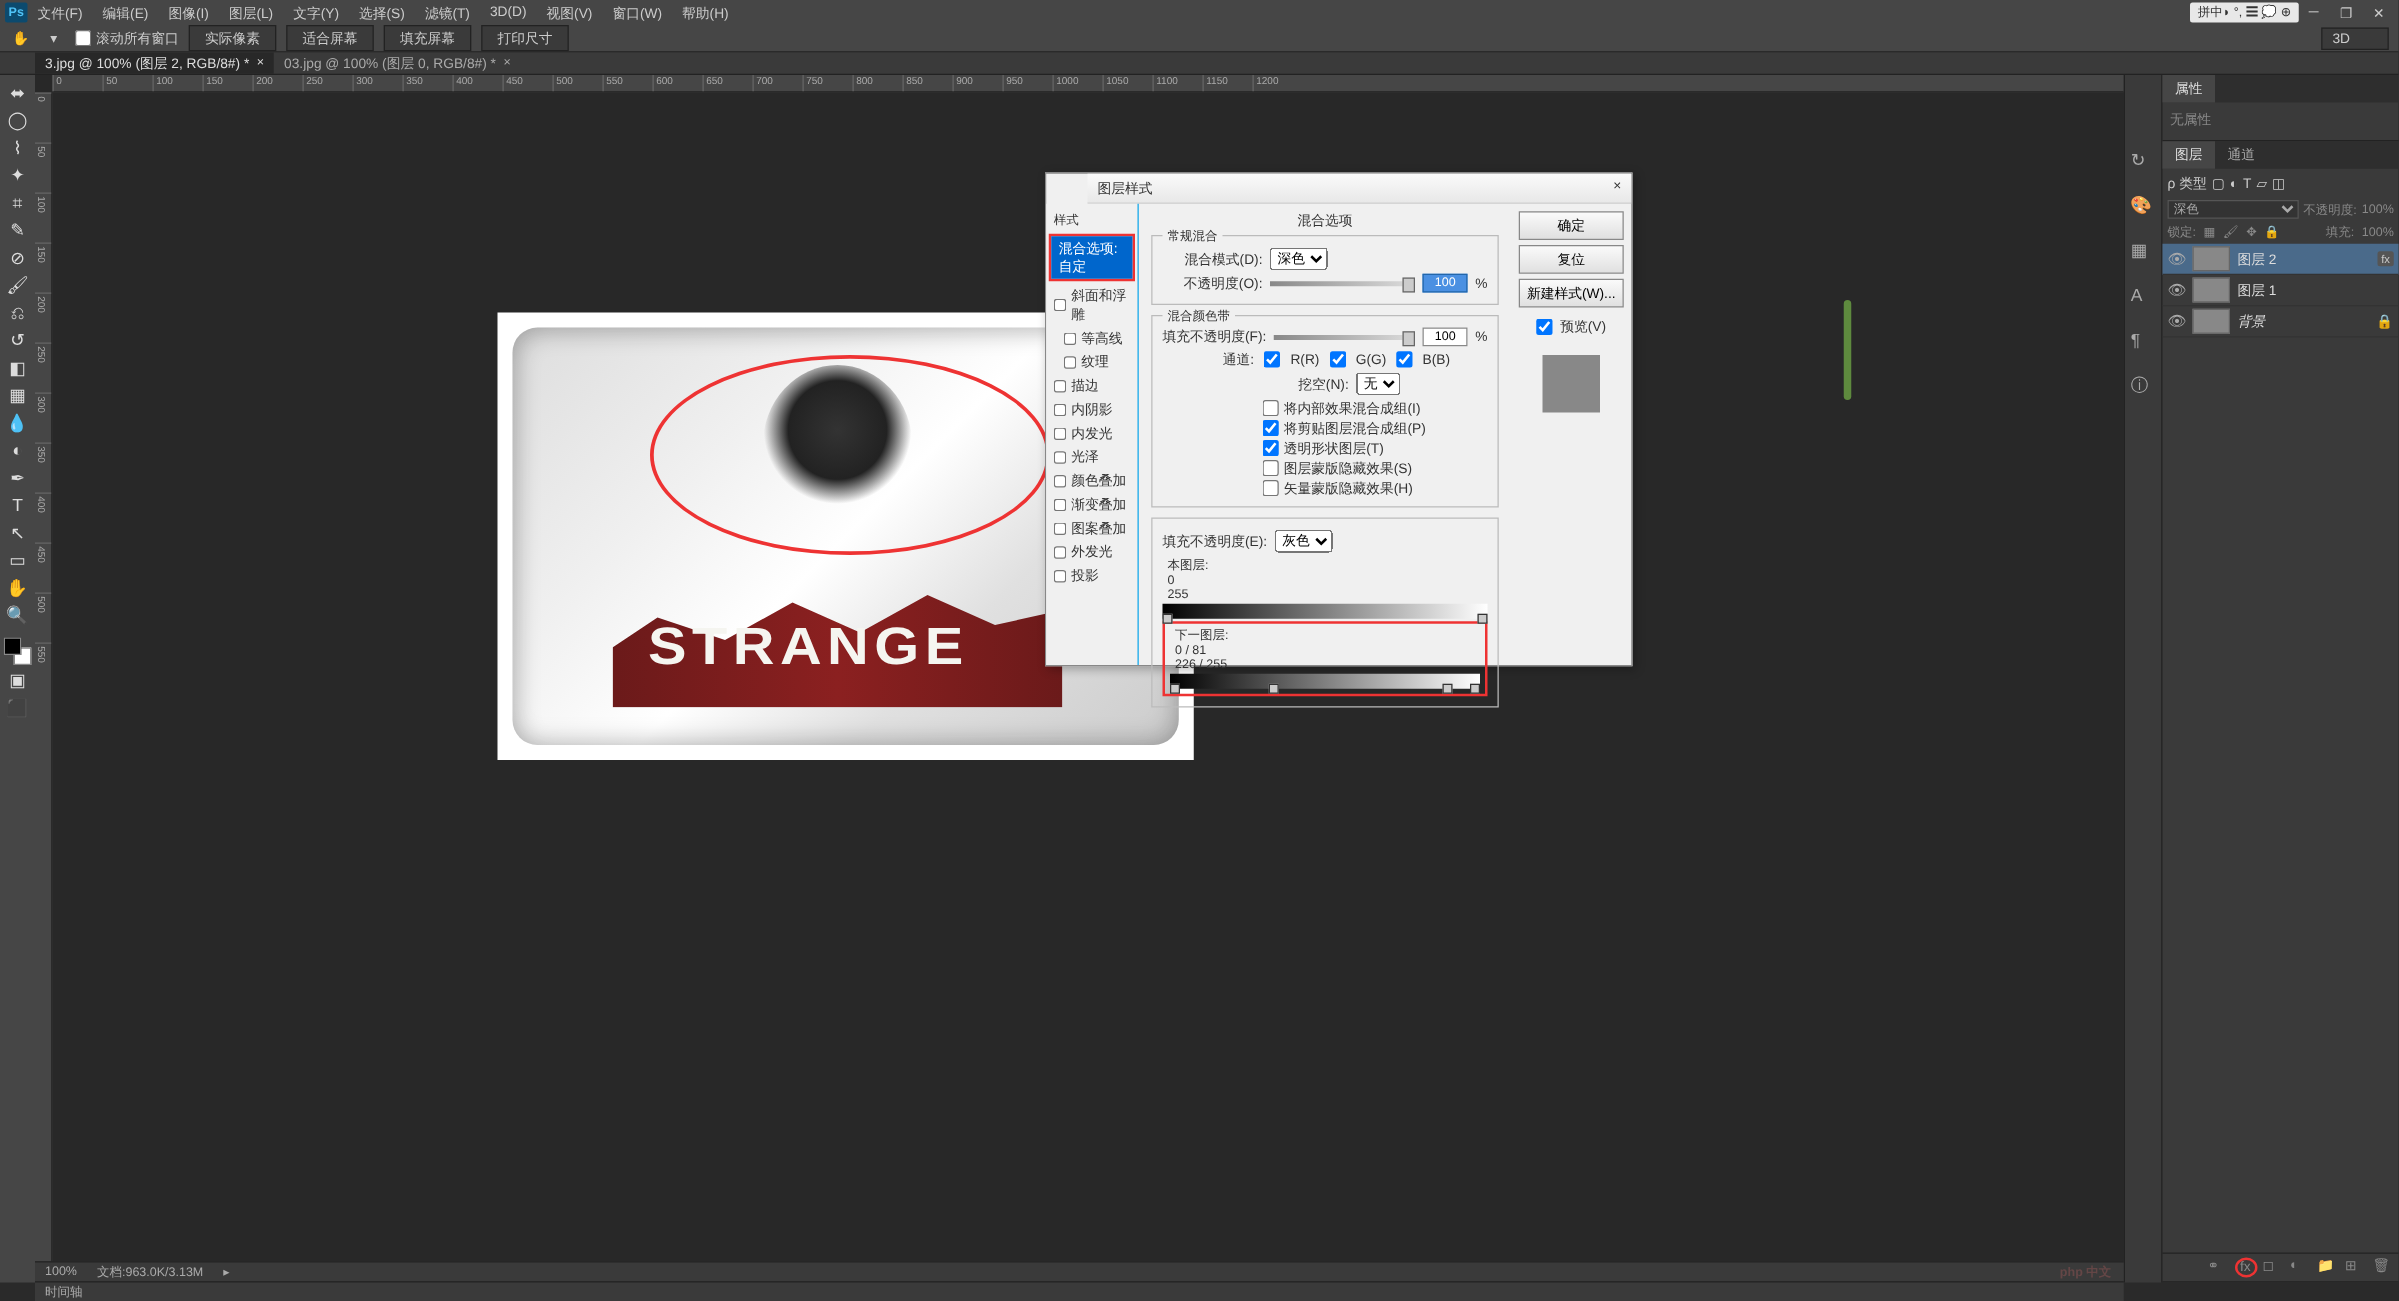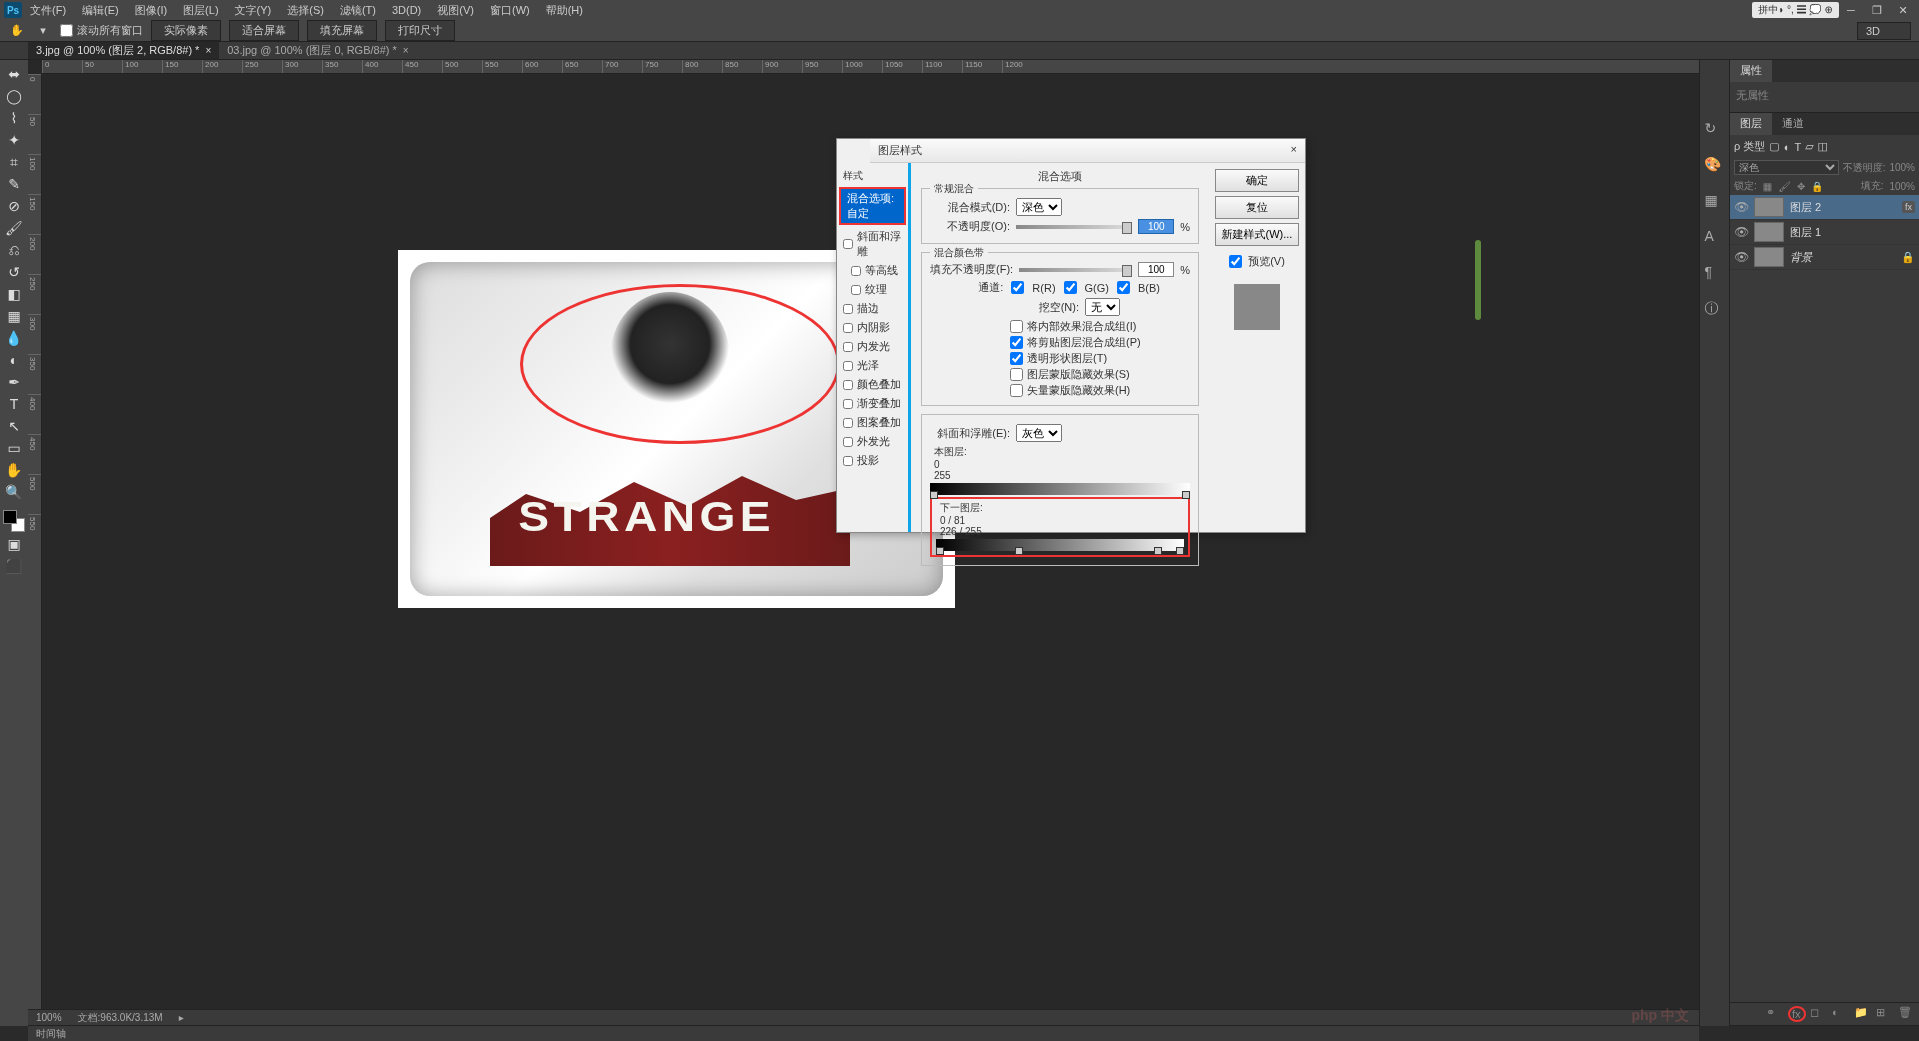--- a/index.html
+++ b/index.html
@@ -46,21 +46,21 @@
     .pillow { position: absolute; inset: 12px; background: linear-gradient(135deg, #ddd, #f0f0f0 30%, #fff 50%, #e0e0e0 70%, #ccc); border-radius: 20px; box-shadow: inset 4px 4px 20px rgba(0,0,0,0.2), inset -4px -4px 20px rgba(0,0,0,0.15); }
     .highlight-ellipse { position: absolute; top: 22px; left: 110px; width: 320px; height: 160px; border: 3px solid #e33; border-radius: 50%; }
     .face { position: absolute; top: 30px; left: 200px; width: 120px; height: 130px; background: radial-gradient(circle at 50% 40%, #333 0%, #222 40%, transparent 60%); border-radius: 50% 50% 40% 40%; }
     .splash { position: absolute; bottom: 30px; left: 80px; width: 360px; height: 120px; background: linear-gradient(to right, #6b1a1a 0%, #8b2020 50%, #6b1a1a 100%); clip-path: polygon(0% 60%, 10% 40%, 25% 55%, 40% 30%, 55% 50%, 70% 25%, 85% 45%, 100% 35%, 100% 100%, 0% 100%); }
     .strange-text { position: absolute; bottom: 55px; left: 120px; font-size: 42px; font-weight: 900; color: #f5f5f0; letter-spacing: 4px; font-family: Impact, sans-serif; transform: scaleX(1.1); }
     
     
     .dialog { position: absolute; top: 78px; left: 808px; width: 470px; height: 395px; background: #f0f0f0; border: 1px solid #888; box-shadow: 2px 2px 8px rgba(0,0,0,0.3); color: #333; font-size: 11px; }
     .dialog-title { background: linear-gradient(#fafafa, #e8e8e8); padding: 4px 8px; border-bottom: 1px solid #ccc; display: flex; justify-content: space-between; margin-left: 33px; }
     .dialog-body { display: flex; height: calc(100% - 24px); }
-    .style-list { width: 74px; border-right: 3px solid #0ea5e9; background: #f0f0f0; padding: 4px 0; }
+    .style-list { width: 74px; border-right: 1px solid #0ea5e9; background: #f0f0f0; padding: 4px 0; }
     .style-header { padding: 2px 6px; font-size: 10px; }
     .style-highlight { border: 2px solid #e33; padding: 0; margin: 2px; }
     .style-item { padding: 2px 6px; display: flex; align-items: center; gap: 4px; }
     .style-item.sel { background: #0066cc; color: #fff; }
     .style-item input[type=checkbox] { width: 10px; height: 10px; }
     .blend-panel { flex: 1; padding: 6px 10px; }
     .fieldset { border: 1px solid #bbb; padding: 6px 8px; margin-bottom: 8px; position: relative; }
     .fieldset-label { position: absolute; top: -7px; left: 8px; background: #f0f0f0; padding: 0 4px; font-size: 10px; }
     .row { display: flex; align-items: center; gap: 6px; margin: 3px 0; }
     .row label { min-width: 80px; text-align: right; }
@@ -99,21 +99,21 @@
     .layer-thumb { width: 30px; height: 20px; background: #888; border: 1px solid #666; }
     .layer-name { flex: 1; color: #ddd; font-size: 11px; }
     .layer-fx { font-size: 9px; padding: 1px 3px; background: #555; border-radius: 2px; }
     .layers-footer { margin-top: auto; display: flex; justify-content: flex-end; gap: 4px; padding: 3px; border-top: 1px solid #222; }
     .layers-footer .fbtn { width: 18px; height: 16px; color: #888; font-size: 11px; cursor: pointer; }
     .highlight-fx { border: 2px solid #e33; border-radius: 50%; padding: 0 2px; }
     
     
     .statusbar { position: absolute; bottom: 16px; left: 28px; right: 220px; height: 16px; background: #3a3a3a; border-top: 1px solid #222; display: flex; align-items: center; padding: 0 8px; gap: 16px; color: #aaa; font-size: 10px; }
     .timeline { position: absolute; bottom: 0; left: 28px; right: 220px; height: 16px; background: #3a3a3a; border-top: 1px solid #222; padding: 0 8px; color: #aaa; font-size: 10px; display: flex; align-items: center; }
-    .watermark { position: absolute; bottom: 16px; right: 230px; color: rgba(200,100,100,0.3); font-size: 14px; font-weight: bold; }
+    .watermark { position: absolute; bottom: 16px; right: 230px; color: rgba(200,100,100,0.3); font-size: 10px; font-weight: bold; }
     
     .scroll-indicator { position: absolute; right: 218px; top: 180px; width: 6px; height: 80px; background: #5e8a3e; border-radius: 3px; }
   </style>
 </head>
 <body>
 
 <div class="menubar">
   <div class="logo">Ps</div>
   <div class="menu-item">文件(F)</div>
   <div class="menu-item">编辑(E)</div>
@@ -355,21 +355,21 @@
                 <input type="checkbox" style="">
                 <span>图层蒙版隐藏效果(S)</span>
               </div>
             <div class="chk-row">
                 <input type="checkbox" style="">
                 <span>矢量蒙版隐藏效果(H)</span>
               </div>
           </div>
           <div class="fieldset">
             <div class="row">
-              <label>斜面和浮雕(E):</label>
+              <label>填充不透明度(E):</label>
               <select><option>灰色</option></select>
             </div>
             <div class="blend-labels">
               <span>本图层:</span>
               <span>0</span>
               <span>255</span>
             </div>
             <div class="gradient-bar">
               <div class="handle" style="left:0"></div>
               <div class="handle" style="right:0"></div>

